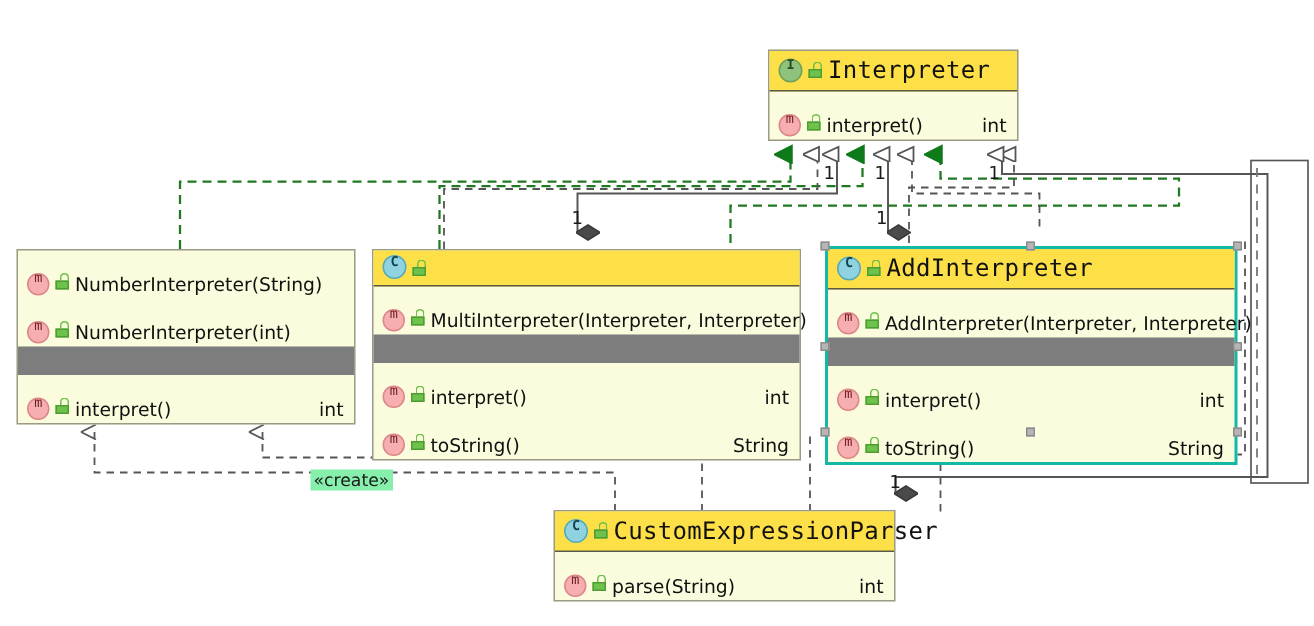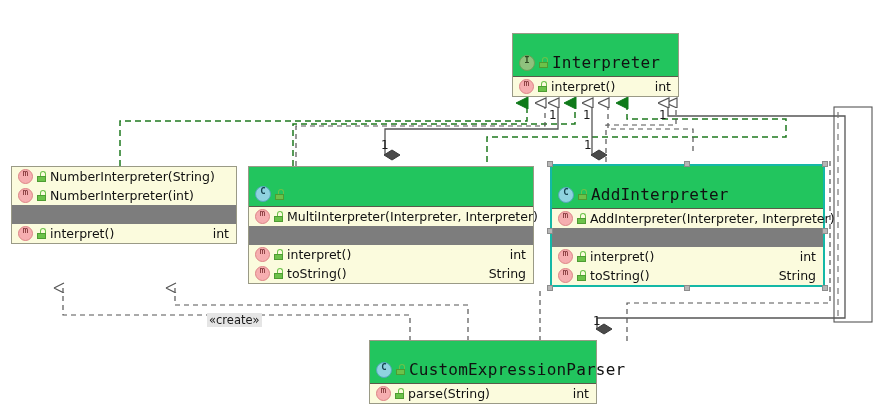--- a/index.html
+++ b/index.html
@@ -7,27 +7,27 @@
        font-family:"DejaVu Sans","Liberation Sans",sans-serif;}
   #canvas{position:relative;width:876px;height:417px;background:#ffffff;}
 
   svg.wires{position:absolute;left:0;top:0;width:876px;height:417px;}
 
   
   .umlbox{position:absolute;box-sizing:border-box;
           border:1px solid #9a9a86;background:#fbfbdd;}
   .umlbox.selected{border:2px solid #14b8a6;}
   .hdr{display:flex;align-items:center;gap:4px;
-       background:#22c55e;border-bottom:1px solid #5a5a4a;
-       padding:19px 7px 4px 6px;}
+       background:#fde047;border-bottom:1px solid #5a5a4a;
+       padding:3px 7px 4px 6px;}
   .hdr .title{font-family:"DejaVu Sans Mono","Liberation Mono",monospace;
               font-size:16px;color:#111;letter-spacing:.2px;white-space:nowrap;}
   .sect{padding:0;}
-  .mrow{display:flex;align-items:center;gap:4px;padding:2px 7px 2px 6px;
-        font-size:12.5px;color:#111;white-space:nowrap;}
+  .mrow{display:flex;gap:4px;padding:2px 7px 2px 6px;
+        font-size:12.5px;color:#111;white-space:nowrap;margin-top:13px;}
   .mrow .mname{flex:0 0 auto;}
   .mrow .spacer{flex:1 1 auto;min-width:6px;}
   .mrow .rtype{flex:0 0 auto;}
   .gapbar{background:#7d7d7d;height:19px;}
 
   
   .ic{flex:0 0 auto;display:inline-block;}
   .ic-iface{width:14px;height:14px;border-radius:50%;background:#8fc27d;
             border:1px solid #6da058;position:relative;}
   .ic-iface::after{content:"I";position:absolute;left:0;right:0;top:-1px;
@@ -48,21 +48,21 @@
             background:#6cc24a;border:1px solid #4e9c32;box-sizing:border-box;}
   .ic-lock .shk{position:absolute;left:3px;top:0;width:6px;height:5px;
             border:1.5px solid #6cc24a;border-bottom:none;
             border-radius:3px 3px 0 0;box-sizing:border-box;}
 
   
   .handle{position:absolute;width:6px;height:6px;background:#b6b6b6;
           border:1px solid #8c8c8c;box-sizing:border-box;}
   .mult{position:absolute;font-size:12px;color:#1a1a1a;
         font-family:"DejaVu Sans","Liberation Sans",sans-serif;}
-  .stereo{position:absolute;font-size:11.5px;color:#1a1a1a;background:#e5e5e5;
+  .stereo{position:absolute;font-size:11.5px;color:#1a1a1a;background:#86efac;
         padding:0 2px;}
 </style>
 </head>
 <body>
 
 <div id="canvas">
 
   <svg class="wires" viewBox="0 0 876 417">
     <defs>
       <marker id="hollowTri" markerWidth="12" markerHeight="12" refX="5" refY="10" orient="auto" markerUnits="userSpaceOnUse">

